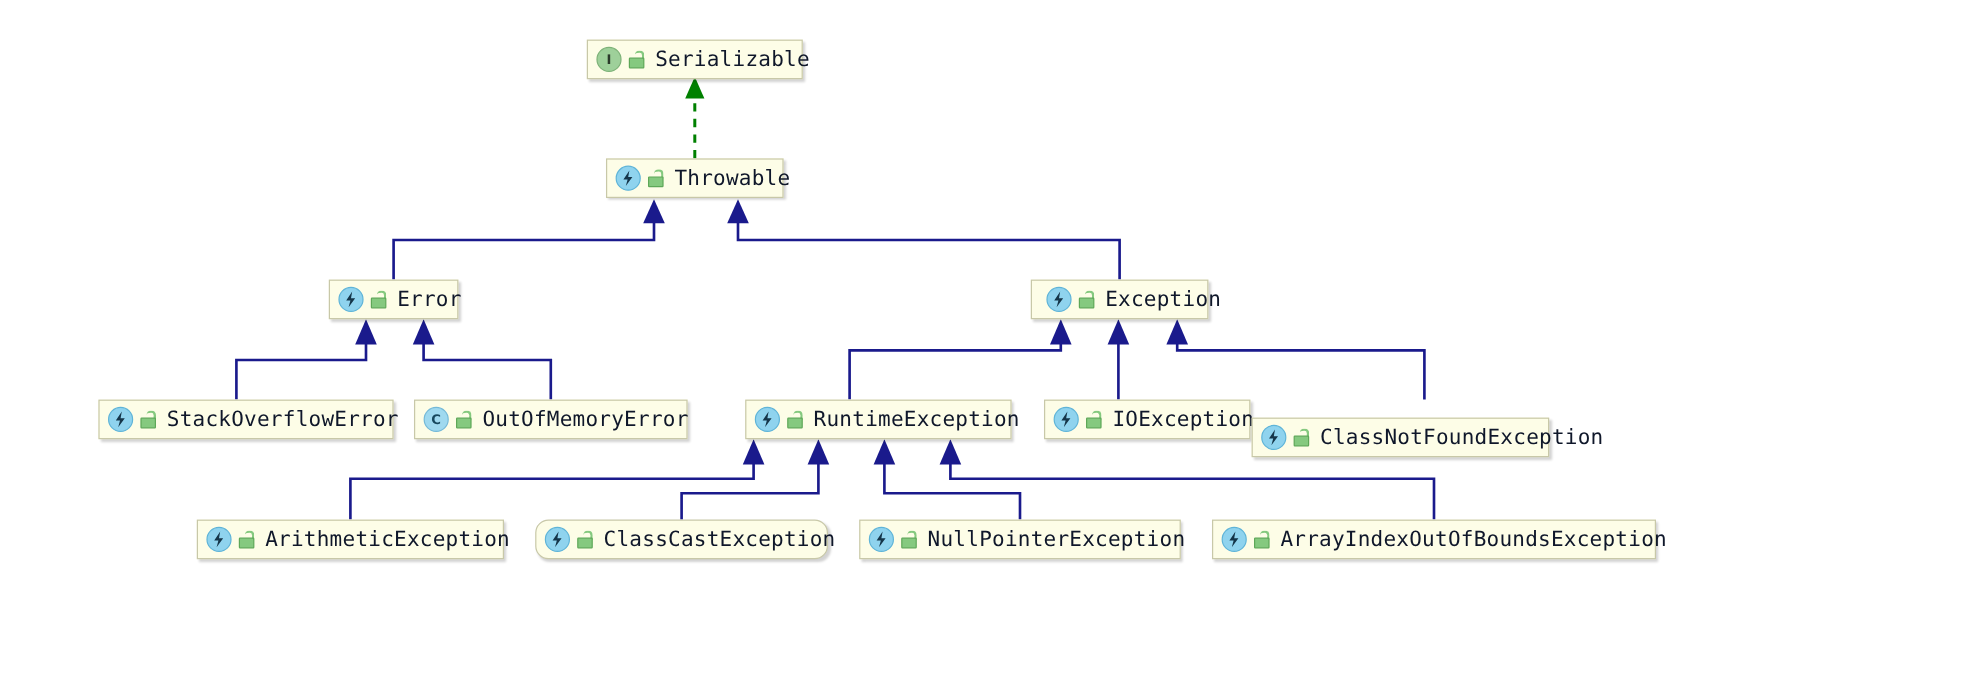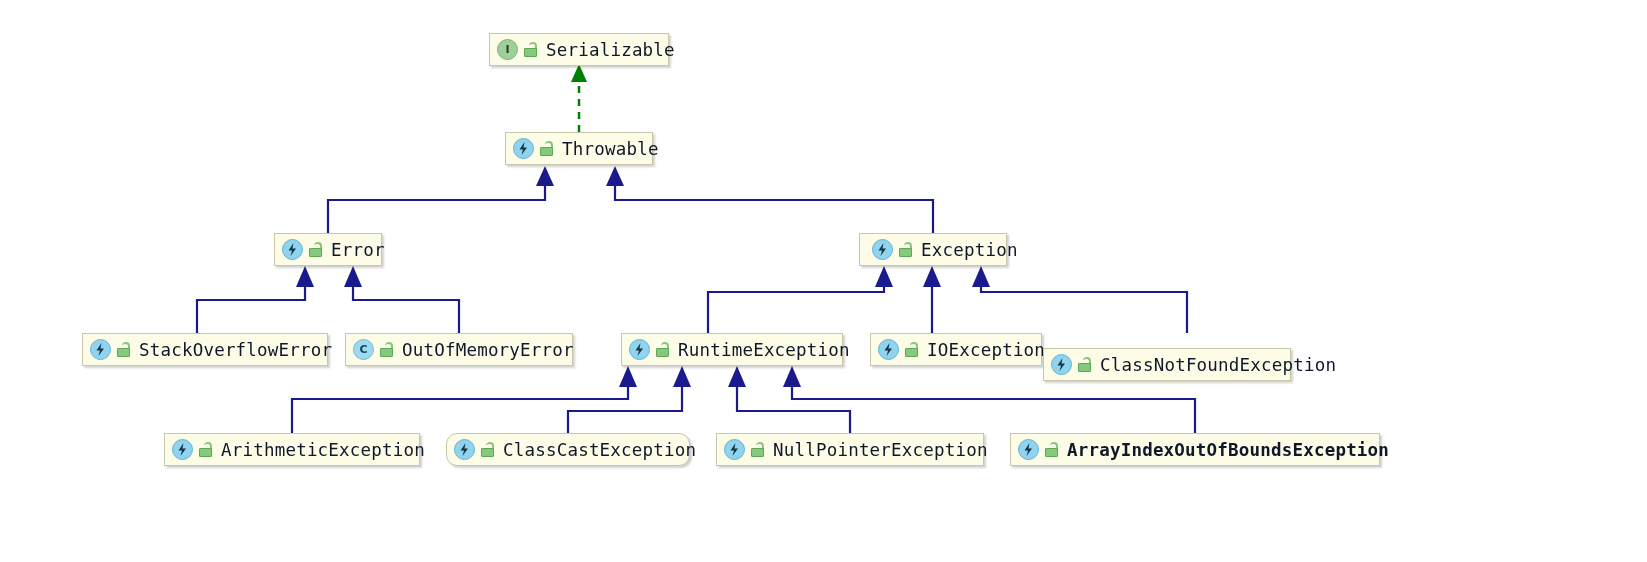--- a/index.html
+++ b/index.html
@@ -325,21 +325,21 @@
           <polygon points="10.5,3 5.5,10.5 9,10.5 7.5,16 13,8.5 9.5,8.5" fill="#15364a"></polygon>
         </svg>
     </span>
     <span class="lock">
         <span class="shackle"></span>
         <span class="body"></span>
       </span>
     <span class="node-label">NullPointerException</span>
   </div>
 
-  <div class="node" style="left:1010px; top:433px; width:370px;font-weight:bold;">
+  <div class="node" style="left:1010px; top:433px; width:370px;">
     <span class="ico ico-exc">
       <svg class="bolt" viewBox="0 0 19 19">
           <polygon points="10.5,3 5.5,10.5 9,10.5 7.5,16 13,8.5 9.5,8.5" fill="#15364a"></polygon>
         </svg>
     </span>
     <span class="lock">
         <span class="shackle"></span>
         <span class="body"></span>
       </span>
     <span class="node-label">ArrayIndexOutOfBoundsException</span>

